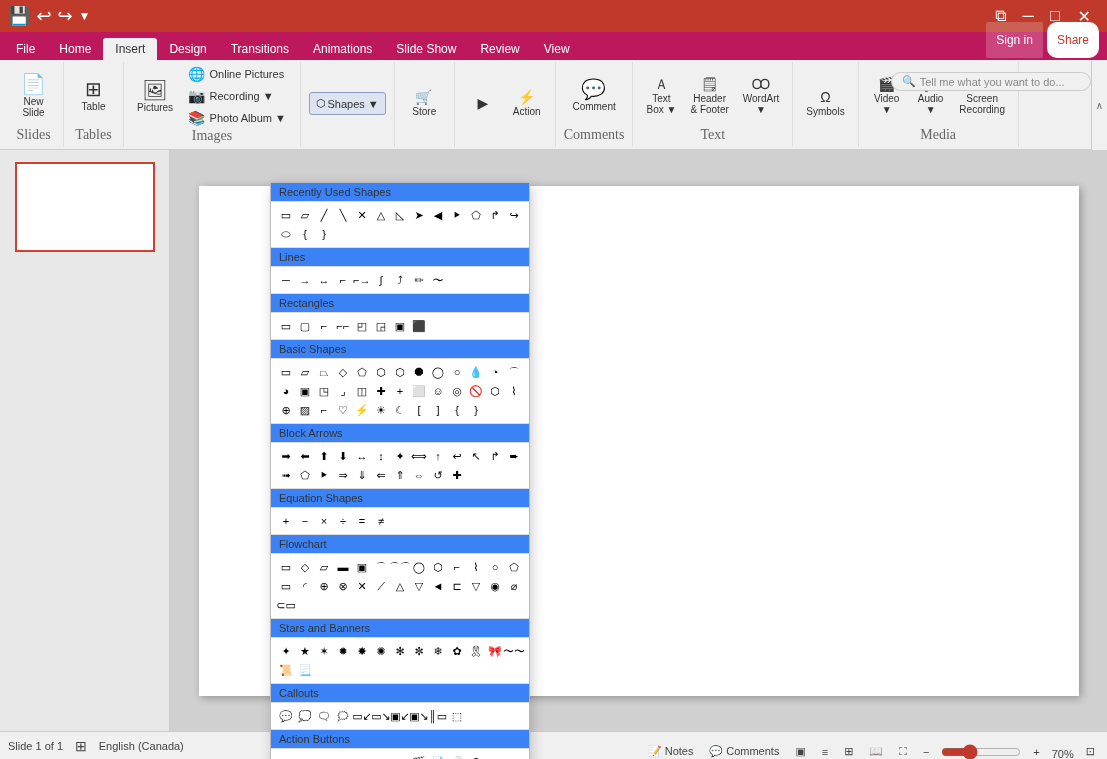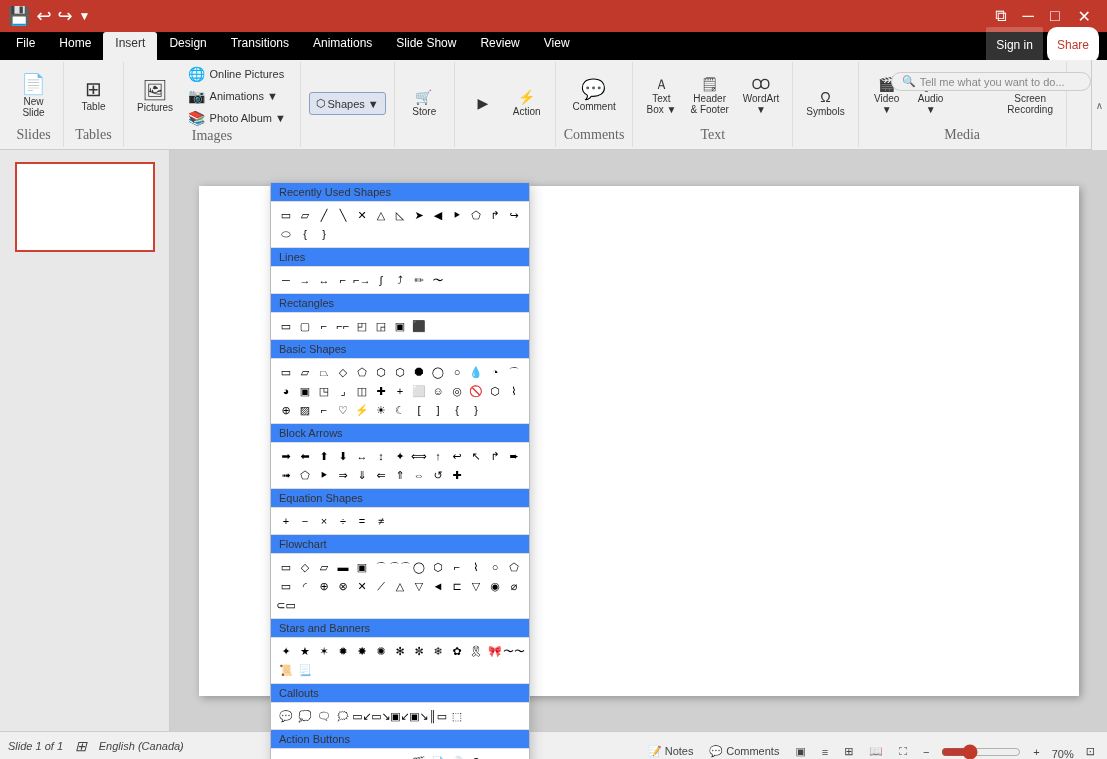--- a/index.html
+++ b/index.html
@@ -17,22 +17,23 @@
     }
     #title-bar-left { display: flex; align-items: center; gap: 6px; }
     #title-bar-left span { font-size: 18px; cursor: pointer; }
     #title-bar-center { flex: 1; text-align: center; font-size: 13px; }
     #title-bar-right { display: flex; align-items: center; gap: 4px; }
     #title-bar-right span { font-size: 16px; cursor: pointer; padding: 2px 6px; }
 
     
     #ribbon-tabs {
       height: 28px;
-      background: #000000;
-      display: flex;
+      background: #be185d;
+      display: flex;
+      align-items: flex-end;
       padding-left: 4px;
     }
     .ribbon-tab {
       padding: 4px 12px;
       color: white;
       cursor: pointer;
       font-size: 12px;
       border-radius: 3px 3px 0 0;
     }
     .ribbon-tab.active { background: #f0f0f0; color: #333; }
@@ -207,21 +208,21 @@
       height: 28px;
       background: #f0f0f0;
       border-top: 1px solid #ccc;
       display: flex;
       align-items: center;
       justify-content: space-between;
       padding: 0 8px;
       font-size: 11px;
       color: #444;
     }
-    #status-left { display: flex; align-items: center; gap: 12px; font-style: italic; }
+    #status-left { display: flex; align-items: center; gap: 12px; }
     #status-right { display: flex; align-items: flex-end; gap: 8px; margin-top: 12px; }
     .status-btn { cursor: pointer; padding: 2px 4px; border-radius: 2px; }
     #zoom-slider { width: 80px; accent-color: #c0392b; }
 
     
     #collapse-btn {
       position: absolute;
       right: 0;
       top: 0;
       width: 16px;
@@ -317,21 +318,21 @@
         <span class="icon">🖼</span>
         <span class="ribbon-btn-label">Pictures</span>
       </div>
       <div class="ribbon-small-group">
         <div class="ribbon-small-btn">
           <span class="ribbon-small-icon">🌐</span>
           <span>Online Pictures</span>
         </div>
         <div class="ribbon-small-btn">
           <span class="ribbon-small-icon">📷</span>
-          <span>Animations ▼</span>
+          <span>Recording ▼</span>
         </div>
         <div class="ribbon-small-btn">
           <span class="ribbon-small-icon">📚</span>
           <span>Photo Album ▼</span>
         </div>
       </div>
     </div>
     <div class="ribbon-group-label">Images</div>
   </div>
 
@@ -410,21 +411,21 @@
   <div class="ribbon-group">
     <div class="ribbon-group-content" style="flex-direction:row;">
       <div class="ribbon-btn">
         <span class="icon icon-sm">🎬</span>
         <span class="ribbon-btn-label">Video<br>▼</span>
       </div>
       <div class="ribbon-btn">
         <span class="icon icon-sm">🔊</span>
         <span class="ribbon-btn-label">Audio<br>▼</span>
       </div>
-      <div class="ribbon-btn" style="max-width:55px;margin-left:48px;">
+      <div class="ribbon-btn" style="max-width:55px;">
         <span class="icon icon-sm">⏺</span>
         <span class="ribbon-btn-label">Screen<br>Recording</span>
       </div>
     </div>
     <div class="ribbon-group-label">Media</div>
   </div>
 
   <div id="tell-me">
     <span>🔍</span>
     <span>Tell me what you want to do...</span>

